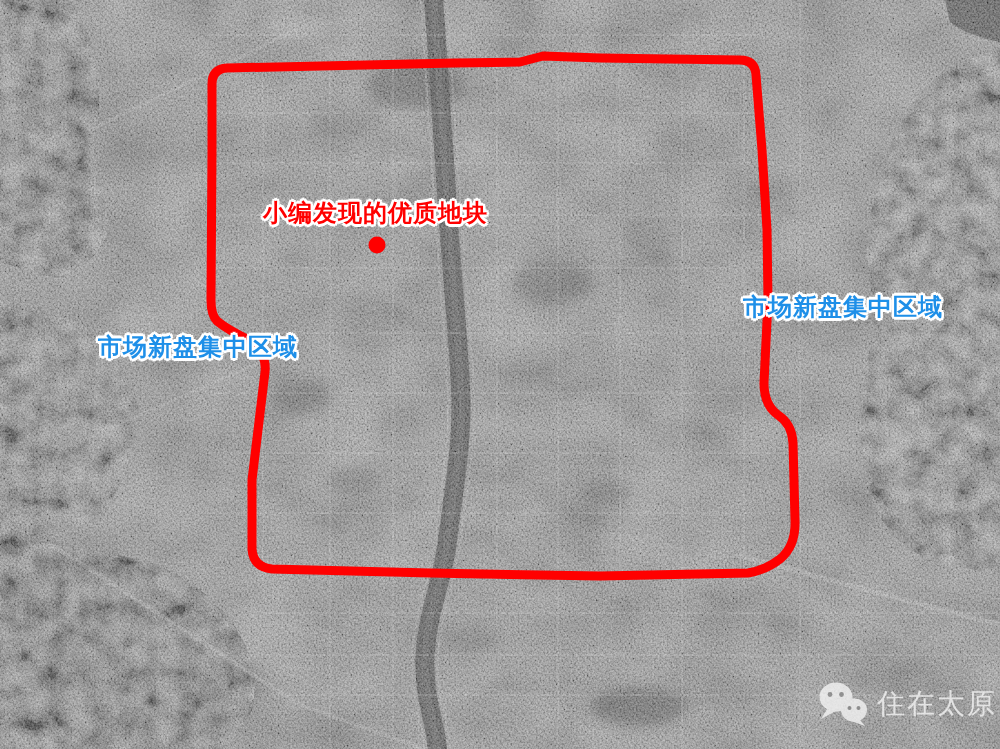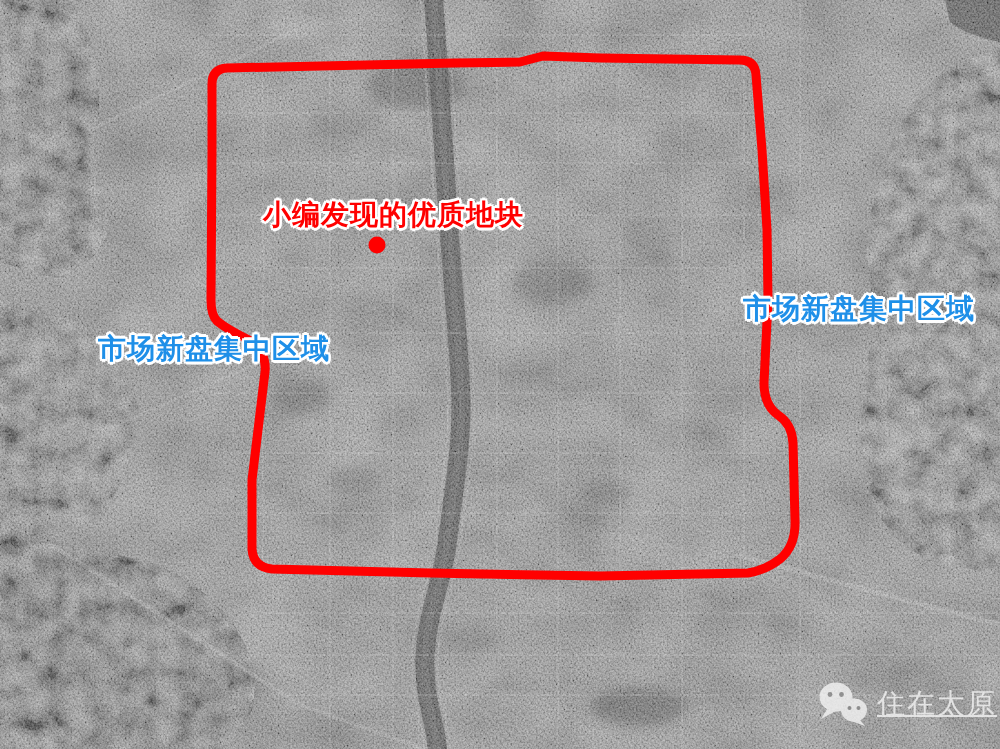--- a/index.html
+++ b/index.html
@@ -7,21 +7,21 @@
     position:relative;
     width:1000px;height:749px;
     overflow:hidden;
     background:#7d7d7d;
     font-family:"DejaVu Sans","Liberation Sans",sans-serif;
   }
   .stage svg.base{position:absolute;left:0;top:0;}
   .map-label{
     position:absolute;
     font-weight:bold;
-    font-size:28px;
+    font-size:24px;
     letter-spacing:1px;
     white-space:nowrap;
     line-height:1;
     text-shadow:
       -2px -2px 0 #fff, 2px -2px 0 #fff,
       -2px  2px 0 #fff, 2px  2px 0 #fff,
        0 -2.6px 0 #fff, 0 2.6px 0 #fff,
       -2.6px 0 0 #fff, 2.6px 0 0 #fff;
   }
   .label-red{color:var(--red,#ff0000);left:263px;top:201px;}
@@ -34,21 +34,20 @@
     position:absolute;left:818px;top:681px;
     display:flex;align-items:center;
     opacity:.82;
   }
   .watermark .wm-text{
     margin-left:9px;
     font-size:28px;
     color:#f2f2f2;
     letter-spacing:2px;
     white-space:nowrap;
-    text-decoration:underline;
   }
 </style>
 </head>
 <body>
 
 <div class="stage">
 
   <svg class="base" width="1000" height="749" viewBox="0 0 1000 749" aria-hidden="true">
     <defs>
       <filter id="grain" x="0" y="0" width="100%" height="100%">

